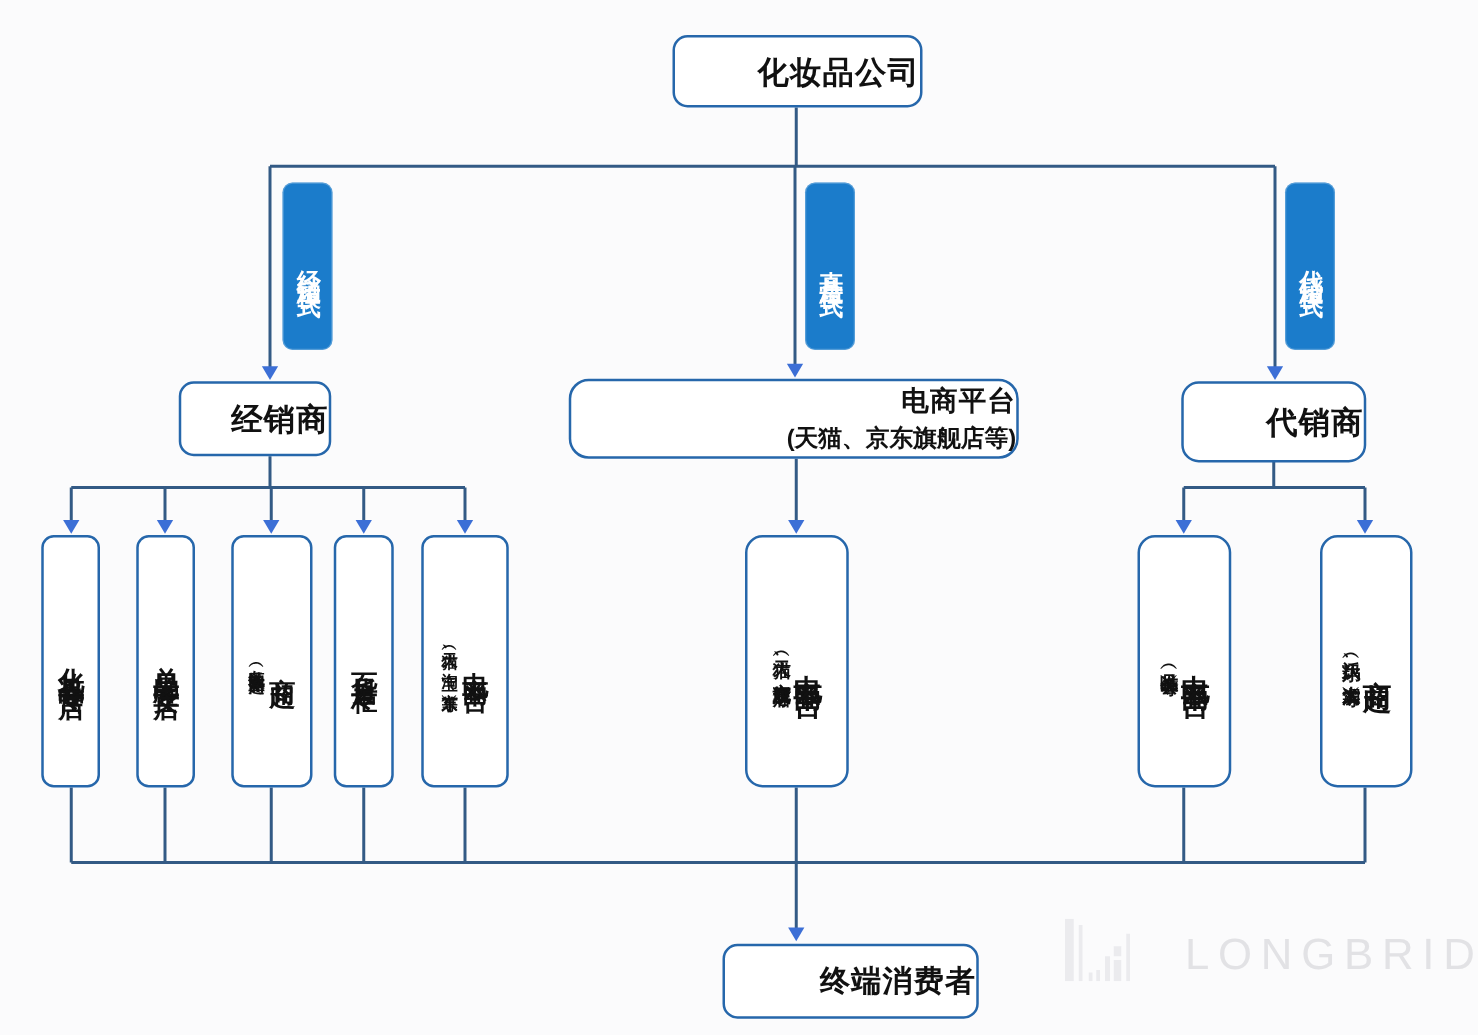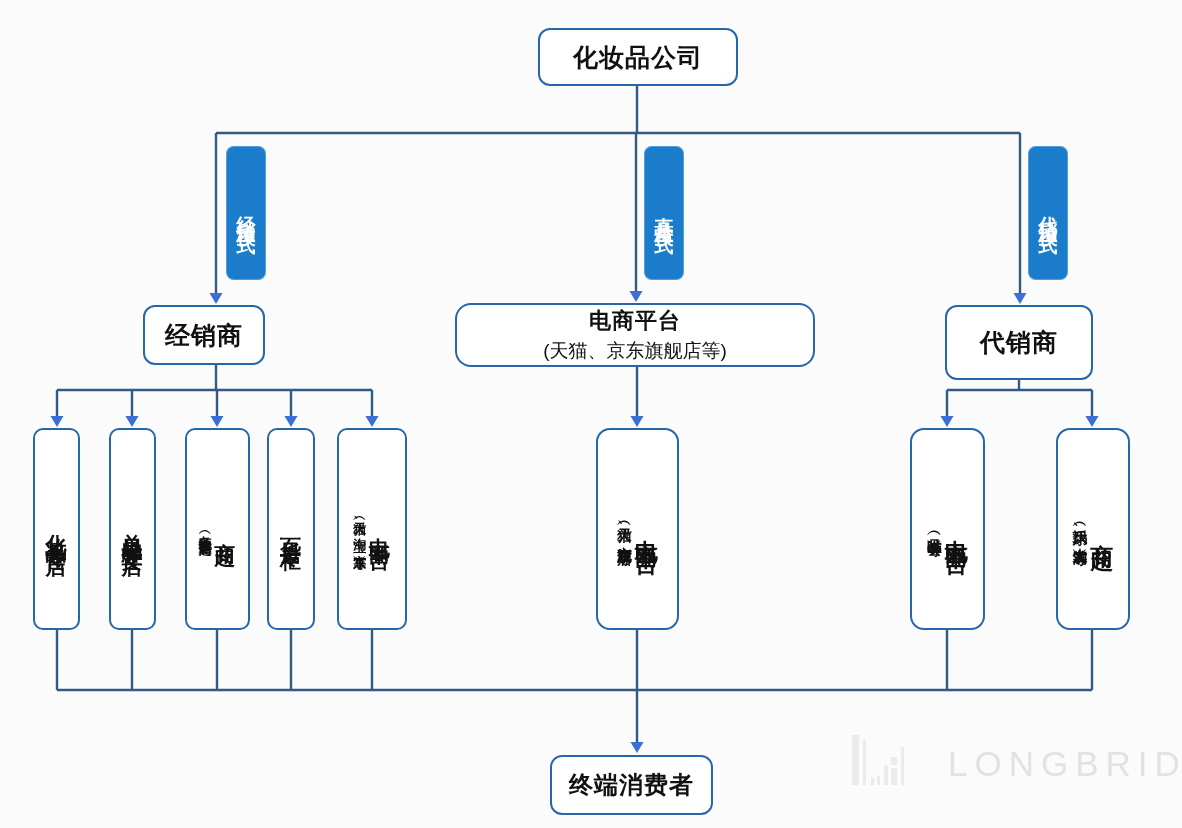--- a/index.html
+++ b/index.html
@@ -5,23 +5,23 @@
   html,body{margin:0;padding:0;background:#fbfbfc;}
   .canvas{
     position:relative;width:1182px;height:828px;background:#fbfbfc;overflow:hidden;
     font-family:"Liberation Sans","DejaVu Sans",sans-serif;color:#111;
   }
   .wires{position:absolute;left:0;top:0;width:1182px;height:828px;}
   .node{
     position:absolute;background:#ffffff;border:2.5px solid #2667ab;border-radius:12px;
     display:flex;align-items:center;justify-content:center;box-sizing:border-box;
   }
-  .node.h{flex-direction:column;text-align:center;}
+  .node.h{flex-direction:column;text-align:center;align-items:flex-end;}
   .node .t1{font-size:25px;font-weight:700;letter-spacing:1px;}
-  .node .t2{font-size:19px;font-weight:400;margin-top:2px;}
+  .node .t2{font-size:19px;font-weight:700;margin-top:2px;}
   .vnode{flex-direction:row;gap:2px;border-radius:10px;}
   .vmain{
     writing-mode:vertical-rl;text-orientation:mixed;
     font-size:21px;font-weight:700;letter-spacing:4px;line-height:1.1;
   }
   .vmain.big{font-size:23px;}
   .vparen{
     writing-mode:vertical-rl;text-orientation:mixed;
     font-size:13px;font-weight:700;letter-spacing:1px;line-height:1.05;
   }
@@ -114,21 +114,21 @@
     <span class="mtxt">代销模式</span>
   </div>
 
   <div class="node h" style="left:143px;top:305px;width:122px;height:60px;">
     <span class="t1">经销商</span>
   </div>
   <div class="node h" style="left:455px;top:303px;width:360px;height:64px;border-radius:16px;">
     <span class="t1" style="font-size:22px;">电商平台</span>
     <span class="t2">(天猫、京东旗舰店等)</span>
   </div>
-  <div class="node h" style="left:945px;top:305px;width:148px;height:75px;">
+  <div class="node h" style="left:945px;top:305px;width:148px;height:65px;border-radius:14px;">
     <span class="t1">代销商</span>
   </div>
 
   <div class="node vnode" style="left:33px;top:428px;width:47px;height:202px;">
     <span class="vmain">化妆品专营店</span>
   </div>
   <div class="node vnode" style="left:109px;top:428px;width:47px;height:202px;">
     <span class="vmain">单品牌专卖店</span>
   </div>
   <div class="node vnode" style="left:185px;top:428px;width:65px;height:202px;">
@@ -150,21 +150,21 @@
 
   <div class="node vnode" style="left:910px;top:428px;width:75px;height:202px;border-radius:14px;">
     <span class="vparen mid">（唯品会等）</span>
     <span class="vmain big">电商平台</span>
   </div>
   <div class="node vnode" style="left:1056px;top:428px;width:74px;height:202px;border-radius:14px;">
     <span class="vparen mid">（沃尔玛、大润发等）</span>
     <span class="vmain big">商超</span>
   </div>
 
-  <div class="node h" style="left:550px;top:755px;width:163px;height:60px;">
+  <div class="node h" style="left:578px;top:755px;width:205px;height:60px;">
     <span class="t1" style="font-size:24px;">终端消费者</span>
   </div>
 
   <div class="watermark">
     <svg width="72" height="50" viewBox="0 0 72 50">
       <g fill="#ebebee">
         <rect x="2" y="0" width="7" height="50"></rect>
         <rect x="13" y="5" width="3" height="45"></rect>
         <rect x="21" y="43" width="3" height="7"></rect>
         <rect x="27" y="41" width="3" height="9"></rect>

